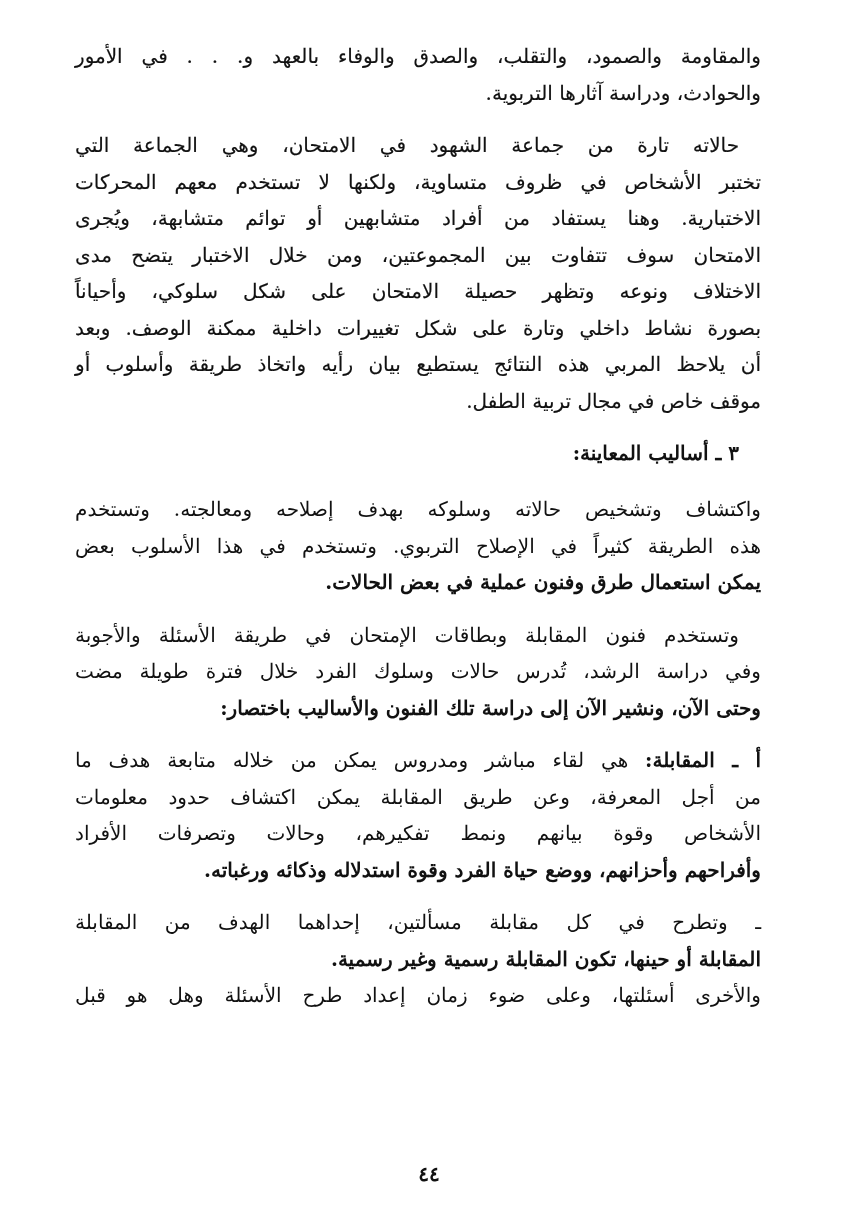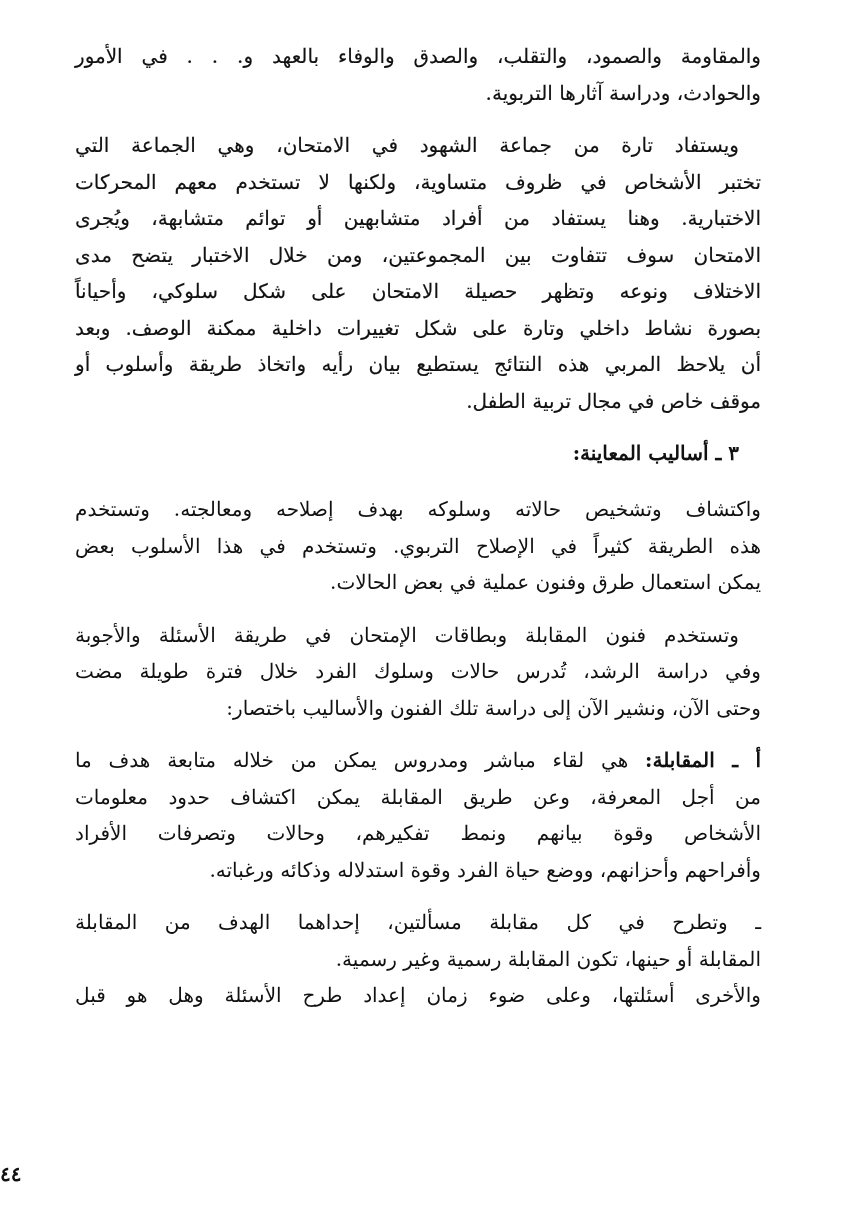--- a/index.html
+++ b/index.html
@@ -31,20 +31,21 @@
       height: 36.5px;
       line-height: 36.5px;
       white-space: nowrap;
       text-align: justify;
       text-align-last: justify;
       overflow: visible;
     }
     .line.last {
       text-align: right;
       text-align-last: right;
+      font-weight: bold;
     }
     .line.indent {
       padding-right: 22px;
     }
     .heavy .line {
       font-weight: bold;
       -webkit-text-stroke: 0.15px #111;
       font-weight: normal;
     }
     .heading {
@@ -56,38 +57,38 @@
       font-size: 20px;
     }
     .inline-bold {
       font-weight: bold;
     }
     .page-number {
       position: absolute;
       top: 1162px;
       left: 0;
       width: 858px;
-      text-align: left;
+      text-align: center;
       font-size: 20px;
       font-weight: bold;
       direction: rtl;
     }
   </style>
 </head>
 <body>
 
 <div class="page">
 
   <div class="para heavy">
     <span class="line">والمقاومة والصمود، والتقلب، والصدق والوفاء بالعهد و. . . في الأمور</span>
     <span class="line last">والحوادث، ودراسة آثارها التربوية.</span>
   </div>
 
   <div class="para heavy">
-    <span class="line indent">ويستفاد تارة من جماعة الشهود في الامتحان، وهي الجماعة التي</span>
+    <span class="line indent">حالاته تارة من جماعة الشهود في الامتحان، وهي الجماعة التي</span>
     <span class="line">تختبر الأشخاص في ظروف متساوية، ولكنها لا تستخدم معهم المحركات</span>
     <span class="line">الاختبارية. وهنا يستفاد من أفراد متشابهين أو توائم متشابهة، ويُجرى</span>
     <span class="line">الامتحان سوف تتفاوت بين المجموعتين، ومن خلال الاختبار يتضح مدى</span>
     <span class="line">الاختلاف ونوعه وتظهر حصيلة الامتحان على شكل سلوكي، وأحياناً</span>
     <span class="line">بصورة نشاط داخلي وتارة على شكل تغييرات داخلية ممكنة الوصف. وبعد</span>
     <span class="line">أن يلاحظ المربي هذه النتائج يستطيع بيان رأيه واتخاذ طريقة وأسلوب أو</span>
     <span class="line last">موقف خاص في مجال تربية الطفل.</span>
   </div>
 
   <div class="heading">٣ ـ أساليب المعاينة:</div>

